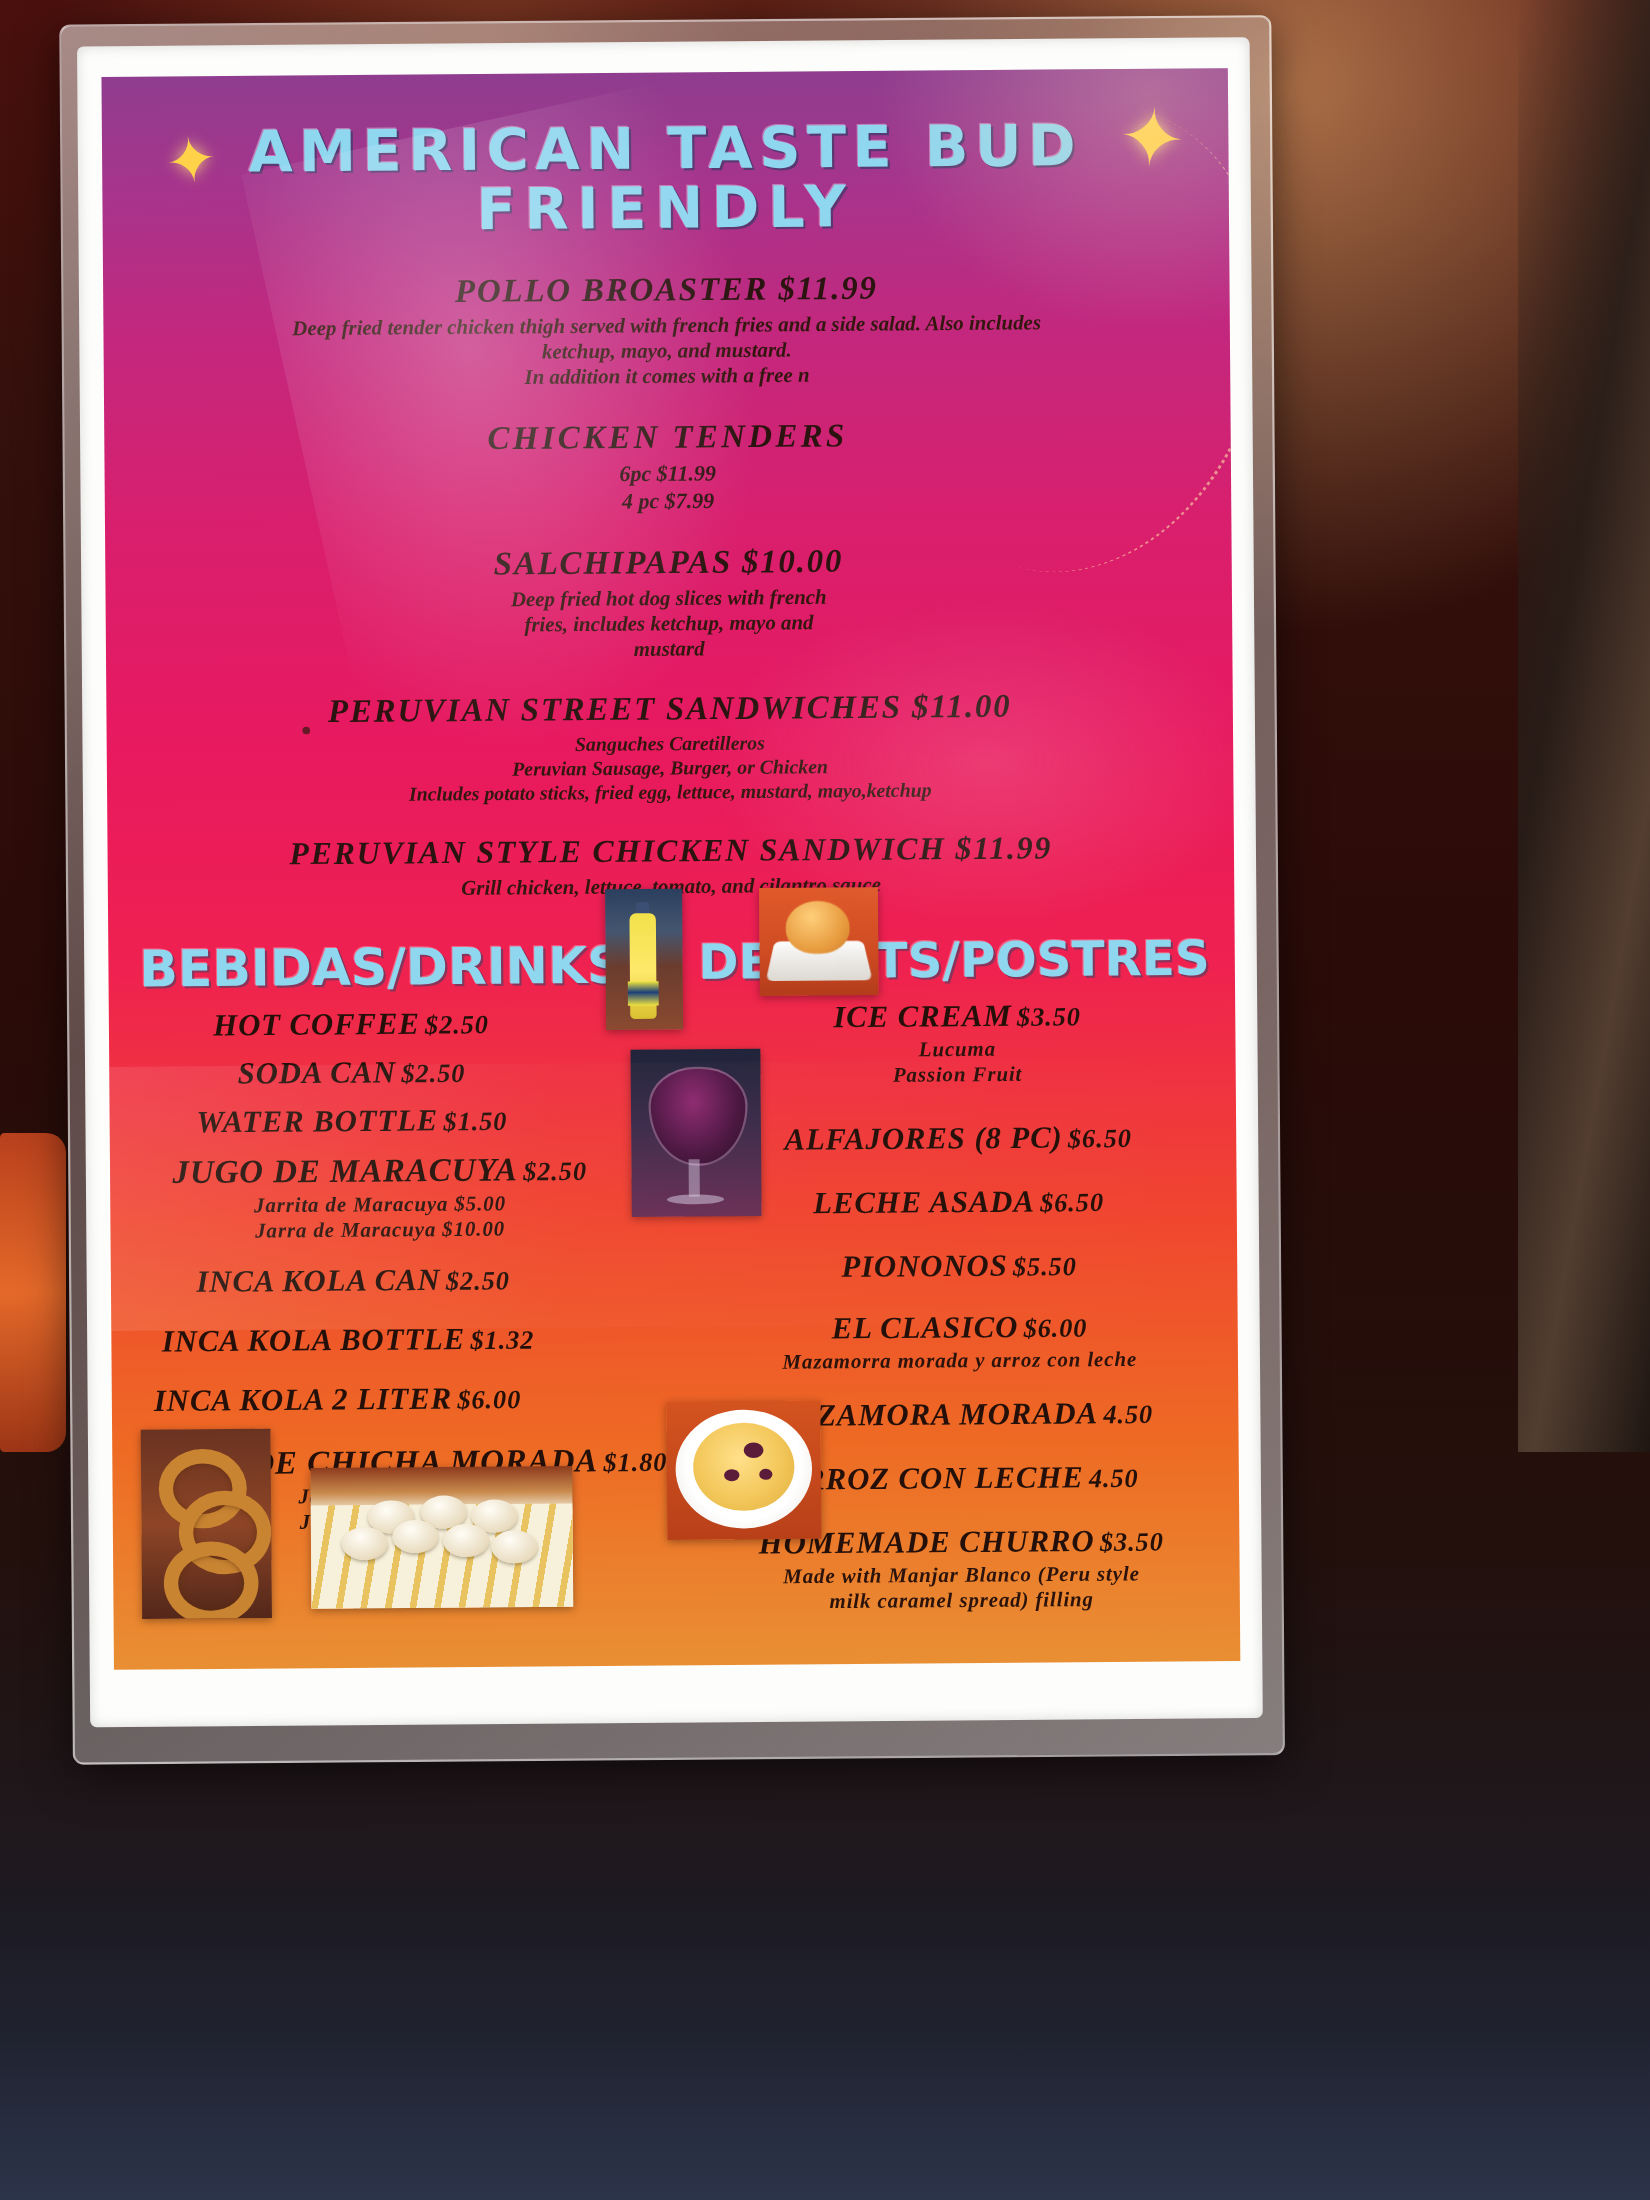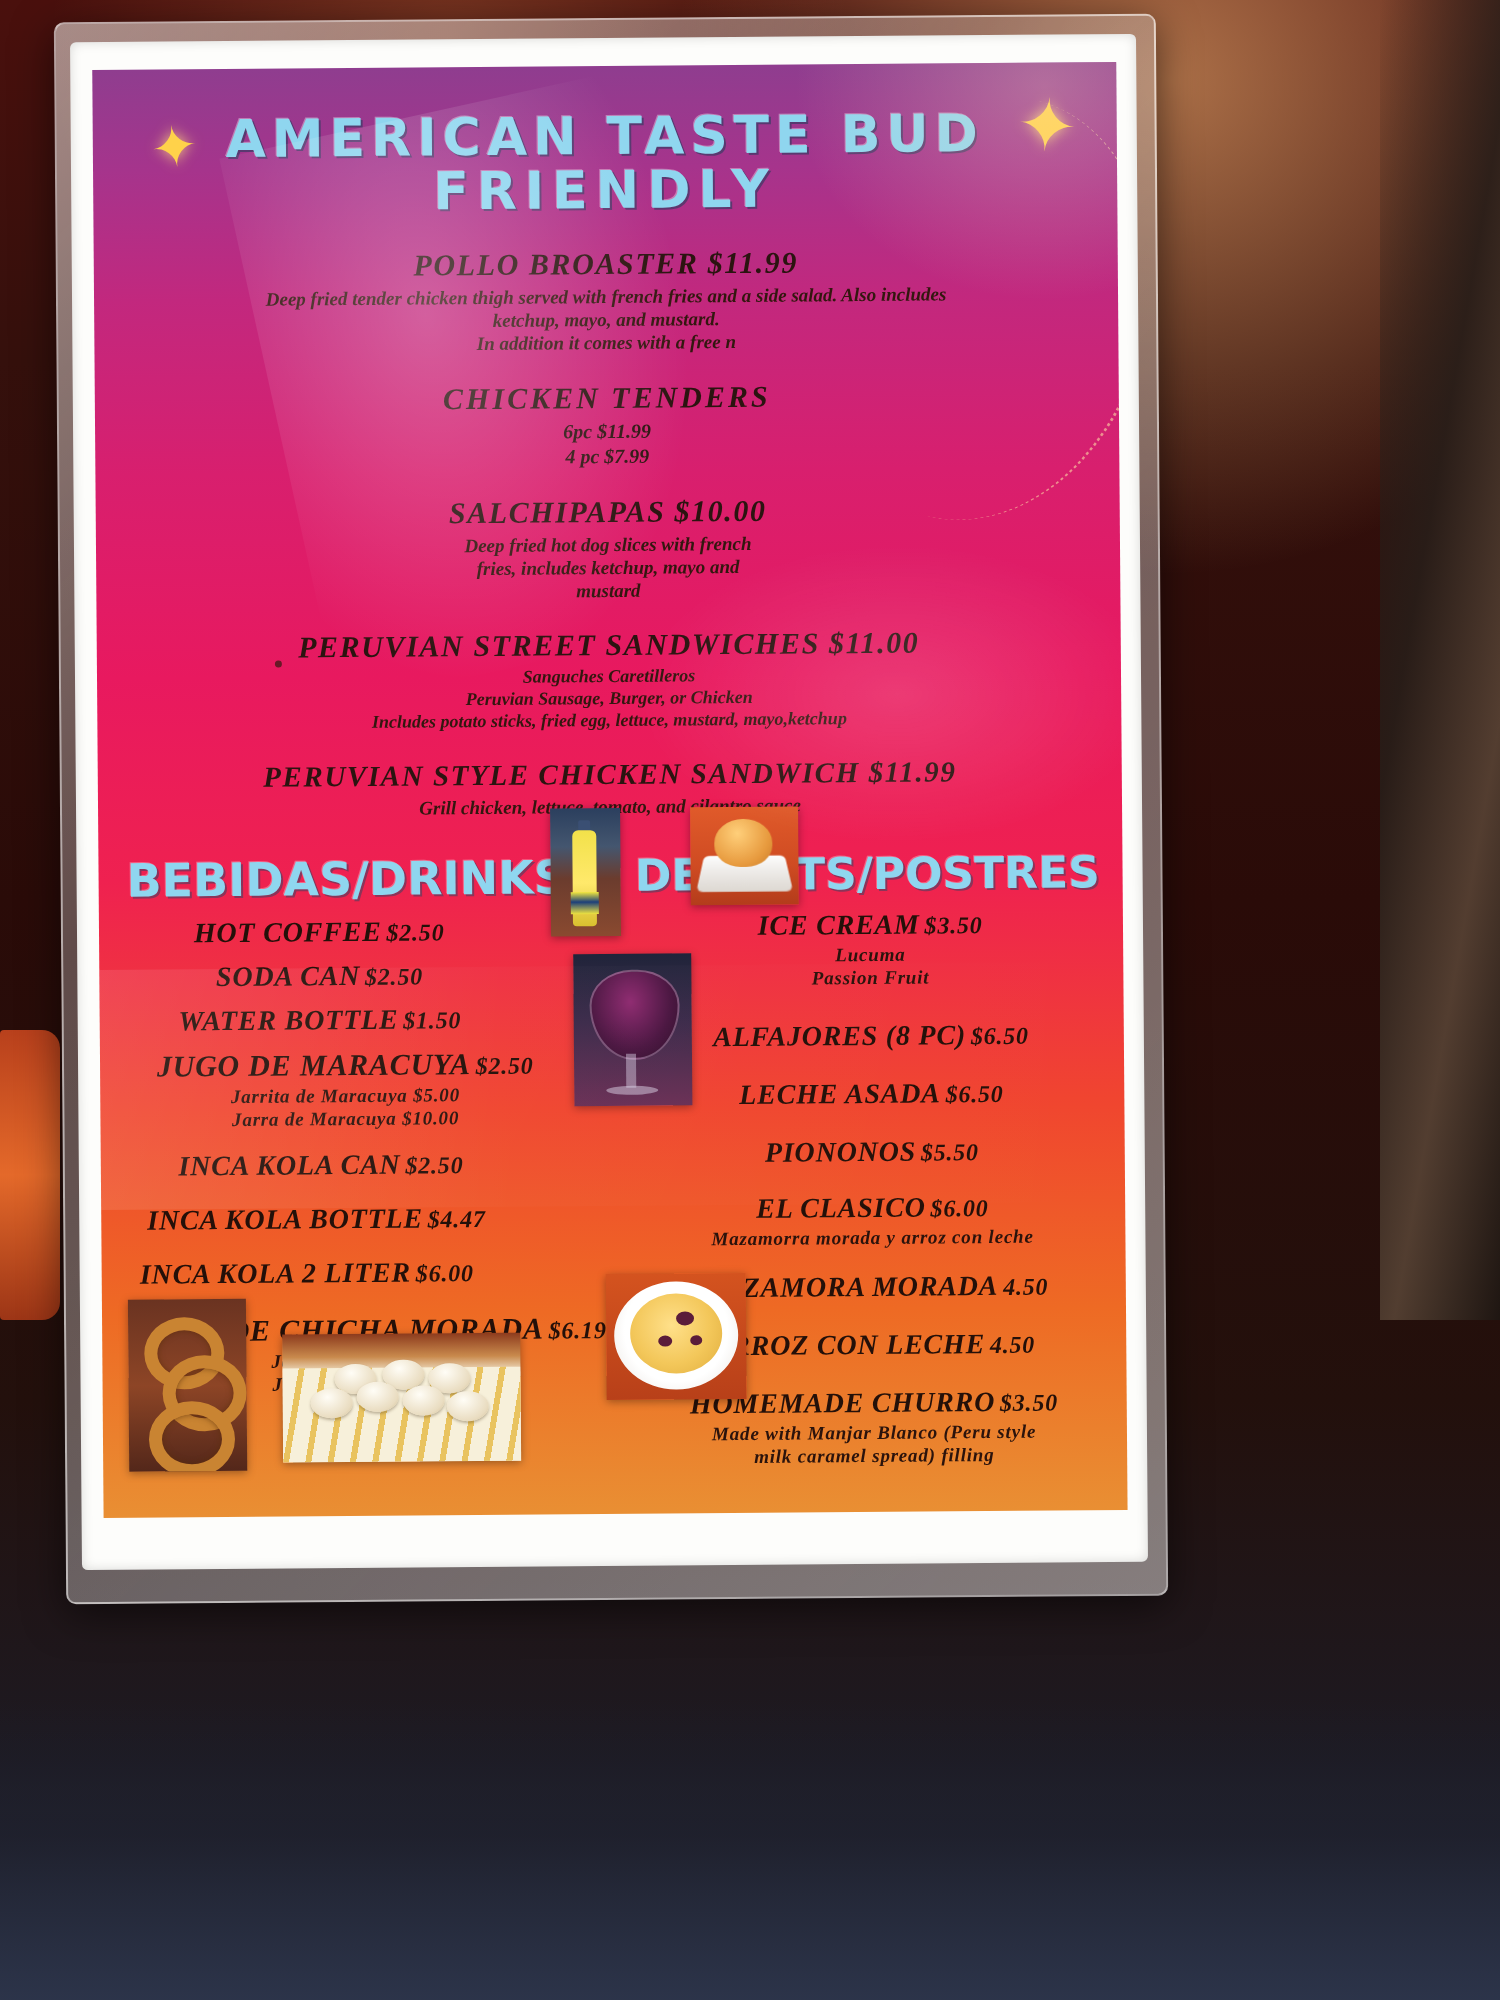--- a/index.html
+++ b/index.html
@@ -438,29 +438,29 @@
           <span class="item-price">$2.50</span>
           <p class="item-sub" style="white-space:pre-line;">Jarrita de Maracuya $5.00
 Jarra de Maracuya $10.00</p>
         </div>
         <div class="item" style="margin-top:18px;">
           <span class="item-name">INCA KOLA CAN</span>
           <span class="item-price">$2.50</span>
         </div>
         <div class="item wide" style="margin-top:22px;padding-right:130px;">
           <span class="item-name">INCA KOLA BOTTLE</span>
-          <span class="item-price">$4.47</span>
+          <span class="item-price">$1.32</span>
         </div>
         <div class="item wide" style="margin-top:22px;padding-right:150px;">
           <span class="item-name">INCA KOLA 2 LITER</span>
           <span class="item-price">$6.00</span>
         </div>
         <div class="item wide" style="margin-top:24px;padding-right:18px;">
           <span class="item-name lg">VASO DE CHICHA MORADA</span>
-          <span class="item-price">$6.19</span>
+          <span class="item-price">$1.80</span>
           <p class="item-sub" style="white-space:pre-line;">Jarrita de Chicha $7.00
 Jarra de Chicha $14.00</p>
         </div>
       </div>
 
       <div class="col" id="col-right">
         <h2 class="section-head">DESERTS/POSTRES</h2>
 
         <div class="item">
           <span class="item-name">ICE CREAM</span>

